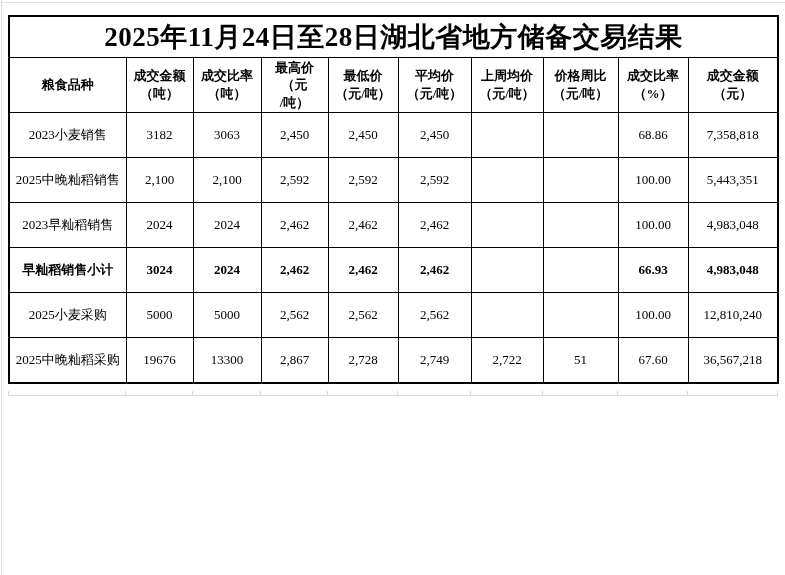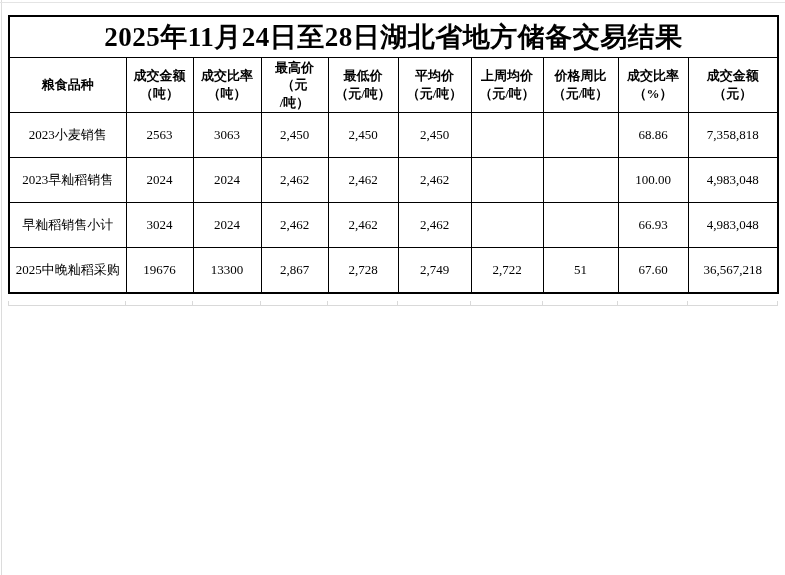--- a/index.html
+++ b/index.html
@@ -58,21 +58,21 @@
     white-space: pre-line;
     line-height: 1.35;
   }
   tbody td {
     height: 44px;
     font-size: 13px;
     font-weight: normal;
     white-space: nowrap;
   }
   tbody tr.bold td {
-    font-weight: normal;
+    font-weight: bold;
   }
   
   table.stub {
     border-bottom: 1px solid #d9d9d9;
   }
   table.stub td {
     height: 4px;
     border-right: 1px solid #d9d9d9;
     padding: 0;
   }
@@ -123,31 +123,43 @@
 （元/吨）</th>
           <th>成交比率
 （%）</th>
           <th>成交金额
 （元）</th>
         </tr>
     </thead>
     <tbody>
         <tr>
           <td>2023小麦销售</td>
-          <td>2563</td>
+          <td>3182</td>
           <td>3063</td>
           <td>2,450</td>
           <td>2,450</td>
           <td>2,450</td>
           <td></td>
           <td></td>
           <td>68.86</td>
           <td>7,358,818</td>
         </tr>
         <tr>
+          <td>2025中晚籼稻销售</td>
+          <td>2,100</td>
+          <td>2,100</td>
+          <td>2,592</td>
+          <td>2,592</td>
+          <td>2,592</td>
+          <td></td>
+          <td></td>
+          <td>100.00</td>
+          <td>5,443,351</td>
+        </tr>
+        <tr>
           <td>2023早籼稻销售</td>
           <td>2024</td>
           <td>2024</td>
           <td>2,462</td>
           <td>2,462</td>
           <td>2,462</td>
           <td></td>
           <td></td>
           <td>100.00</td>
           <td>4,983,048</td>
@@ -156,20 +168,32 @@
           <td>早籼稻销售小计</td>
           <td>3024</td>
           <td>2024</td>
           <td>2,462</td>
           <td>2,462</td>
           <td>2,462</td>
           <td></td>
           <td></td>
           <td>66.93</td>
           <td>4,983,048</td>
+        </tr>
+        <tr>
+          <td>2025小麦采购</td>
+          <td>5000</td>
+          <td>5000</td>
+          <td>2,562</td>
+          <td>2,562</td>
+          <td>2,562</td>
+          <td></td>
+          <td></td>
+          <td>100.00</td>
+          <td>12,810,240</td>
         </tr>
         <tr>
           <td>2025中晚籼稻采购</td>
           <td>19676</td>
           <td>13300</td>
           <td>2,867</td>
           <td>2,728</td>
           <td>2,749</td>
           <td>2,722</td>
           <td>51</td>

